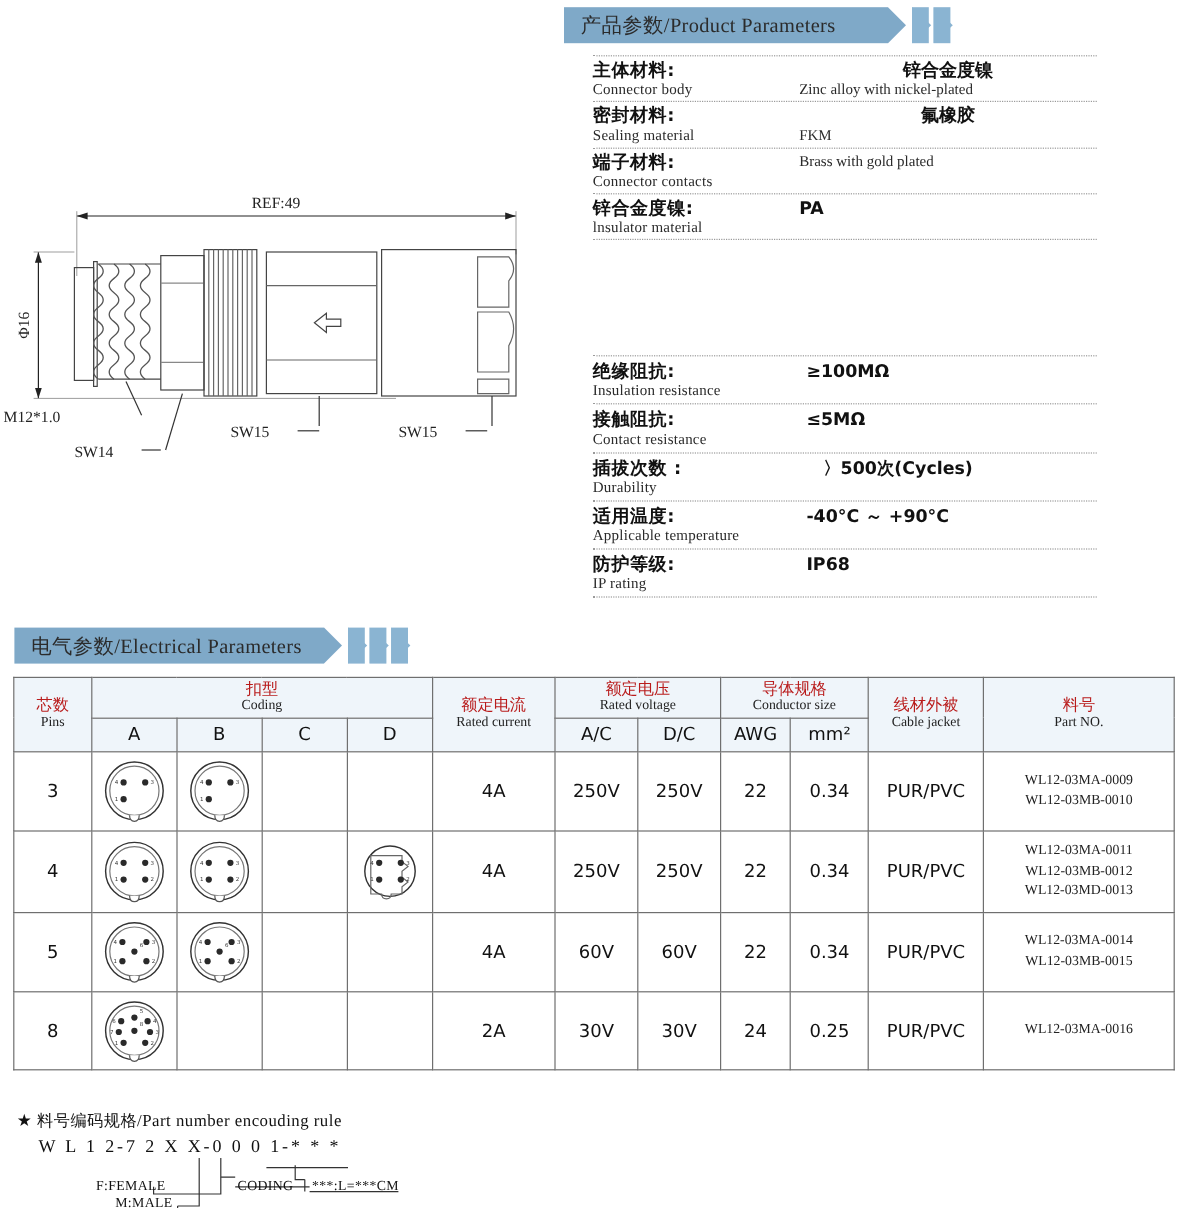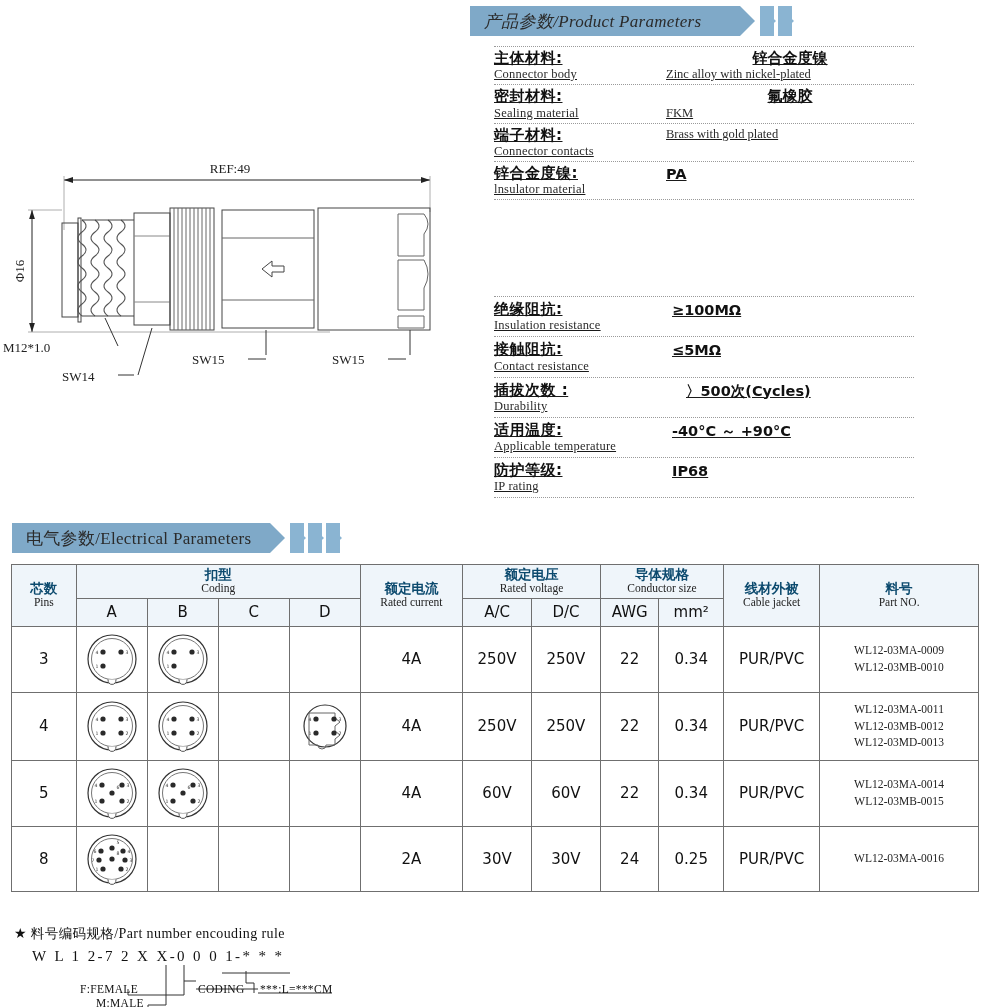--- a/index.html
+++ b/index.html
@@ -29,26 +29,26 @@
   .chevs { display: flex; align-items: center; margin-left: 20px; }
   .chev { width: 0; height: 0; border-top: 15px solid transparent;
           border-bottom: 15px solid transparent; border-left: 16px solid #8ab4d2;
           margin-right: 2px; position: relative; }
   .chev::before {
     content:""; position:absolute; left:-16px; top:-15px; width:14px; height:30px;
     background:#8ab4d2;
   }
 
   #product-banner { left: 470px; top: 6px; }
-  #product-banner .banner-bar { width: 270px; font-style: italic; }
+  #product-banner .banner-bar { width: 270px; }
   #electrical-banner { left: 12px; top: 523px; }
   #electrical-banner .banner-bar { width: 258px; }
 
   
-  .spec-block { position: absolute; text-decoration: underline; }
+  .spec-block { position: absolute; }
   #product-specs { left: 494px; top: 46px; width: 420px; }
   #perf-specs   { left: 494px; top: 296px; width: 420px; }
   .spec-row {
     border-top: 1px dotted #9a9a9a;
     padding: 3px 0 2px 0;
     display: flex;
   }
   .spec-block .spec-row:last-child { border-bottom: 1px dotted #9a9a9a; }
   .spec-label { width: 172px; flex: none; }
   .spec-value { flex: 1; }
@@ -74,21 +74,21 @@
   #param-table {
     position: absolute; left: 11px; top: 564px;
     width: 968px; border-collapse: collapse;
     font-family: "DejaVu Sans", sans-serif;
   }
   #param-table td, #param-table th {
     border: 1px solid #6f6f6f; text-align: center; vertical-align: middle;
     padding: 2px 2px;
   }
   #param-table thead td { background: #eff5fa; }
-  .th-cn { font-family:"DejaVu Sans", sans-serif; font-weight:bold; font-size:13.5px; color:#0c4a6e; line-height:1.1; }
+  .th-cn { font-family:"DejaVu Sans", sans-serif; font-weight:normal; font-size:13.5px; color:#b91c1c; line-height:1.1; }
   .th-en { font-family:"Liberation Serif", serif; font-size:11.5px; color:#222; line-height:1.2; }
   .th-ab { font-family:"DejaVu Sans", sans-serif; font-size:15px; color:#111; }
   .cell-num { font-family:"DejaVu Sans", sans-serif; font-size:15px; color:#111; }
   .cell-val { font-family:"DejaVu Sans", sans-serif; font-size:15px; color:#111; }
   .pn { font-family:"Liberation Serif", serif; font-size:11.5px; color:#222; line-height:1.45; white-space:nowrap; }
   .pinwrap { display:flex; align-items:center; justify-content:center; }
 
   
   #encoding { position: absolute; left: 14px; top: 925px; width: 440px;
               font-family: "Liberation Serif", serif; }

